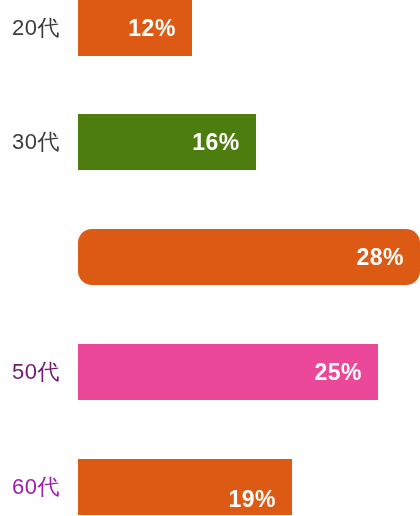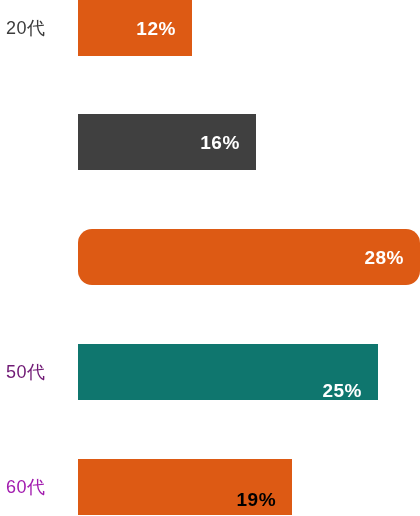--- a/index.html
+++ b/index.html
@@ -37,23 +37,23 @@
   }
   .cat-label {
     position: absolute;
     left: 0;
     top: 0;
     width: 70px;
     height: 56px;
     display: flex;
     align-items: center;
     justify-content: flex-start;
-    padding-left: 6px;
+    padding-left: 12px;
     box-sizing: border-box;
-    font-size: 18px;
+    font-size: 22px;
     font-weight: 400;
     letter-spacing: 0.5px;
     color: #3c3c3c;
     white-space: nowrap;
   }
   .bar-track {
     position: absolute;
     left: 78px;
     top: 0;
     height: 56px;
@@ -65,21 +65,21 @@
     top: 0;
     height: 56px;
     background: #dd5a14;
     box-sizing: border-box;
     display: flex;
     align-items: center;
     justify-content: flex-end;
   }
   .bar-value {
     color: #ffffff;
-    font-size: 19px;
+    font-size: 23px;
     font-weight: bold;
     letter-spacing: 0.5px;
     padding-right: 16px;
     white-space: nowrap;
     line-height: 1;
   }
 </style>
 </head>
 <body>
 
@@ -89,47 +89,48 @@
     <div class="bar-row" style="top:0px;">
       <div class="cat-label" style="color: rgb(60, 60, 60);">20代</div>
       <div class="bar-track">
         <div class="bar-fill" style="width: 33.3%; background: rgb(221, 90, 20);">
           <span class="bar-value" style="color: rgb(255, 255, 255);">12%</span>
         </div>
       </div>
     </div>
 
     <div class="bar-row" style="top:114px;">
+      <div class="cat-label" style="color: rgb(60, 60, 60);">30代</div>
       <div class="bar-track">
-        <div class="bar-fill" style="width: 52%; background: #404040; padding-left: 38px;">
+        <div class="bar-fill" style="width: 52%; background: #4d7c0f; padding-left: 38px;">
           <span class="bar-value" style="color: rgb(255, 255, 255);">16%</span>
         </div>
       </div>
     </div>
 
     <div class="bar-row" style="top:229px;">
       <div class="bar-track">
         <div class="bar-fill" style="width: 100%; background: rgb(221, 90, 20); border-radius: 14px;">
           <span class="bar-value" style="color: rgb(255, 255, 255);">28%</span>
         </div>
       </div>
     </div>
 
     <div class="bar-row" style="top:344px;">
       <div class="cat-label" style="color: #701a75;">50代</div>
       <div class="bar-track">
-        <div class="bar-fill" style="width: 87.7%; background: #0f766e; align-items: flex-end;">
+        <div class="bar-fill" style="width: 87.7%; background: #ec4899;">
           <span class="bar-value" style="color: rgb(255, 255, 255);">25%</span>
         </div>
       </div>
     </div>
 
     <div class="bar-row" style="top:459px;">
       <div class="cat-label" style="color: #a21caf;">60代</div>
       <div class="bar-track">
         <div class="bar-fill" style="width: 62.6%; background: rgb(221, 90, 20);">
-          <span class="bar-value" style="color: #000000; margin-top: 24px;">19%</span>
+          <span class="bar-value" style="color: #ffffff; margin-top: 24px;">19%</span>
         </div>
       </div>
     </div>
 
   </div>
 </div>
 
 </body></html>

